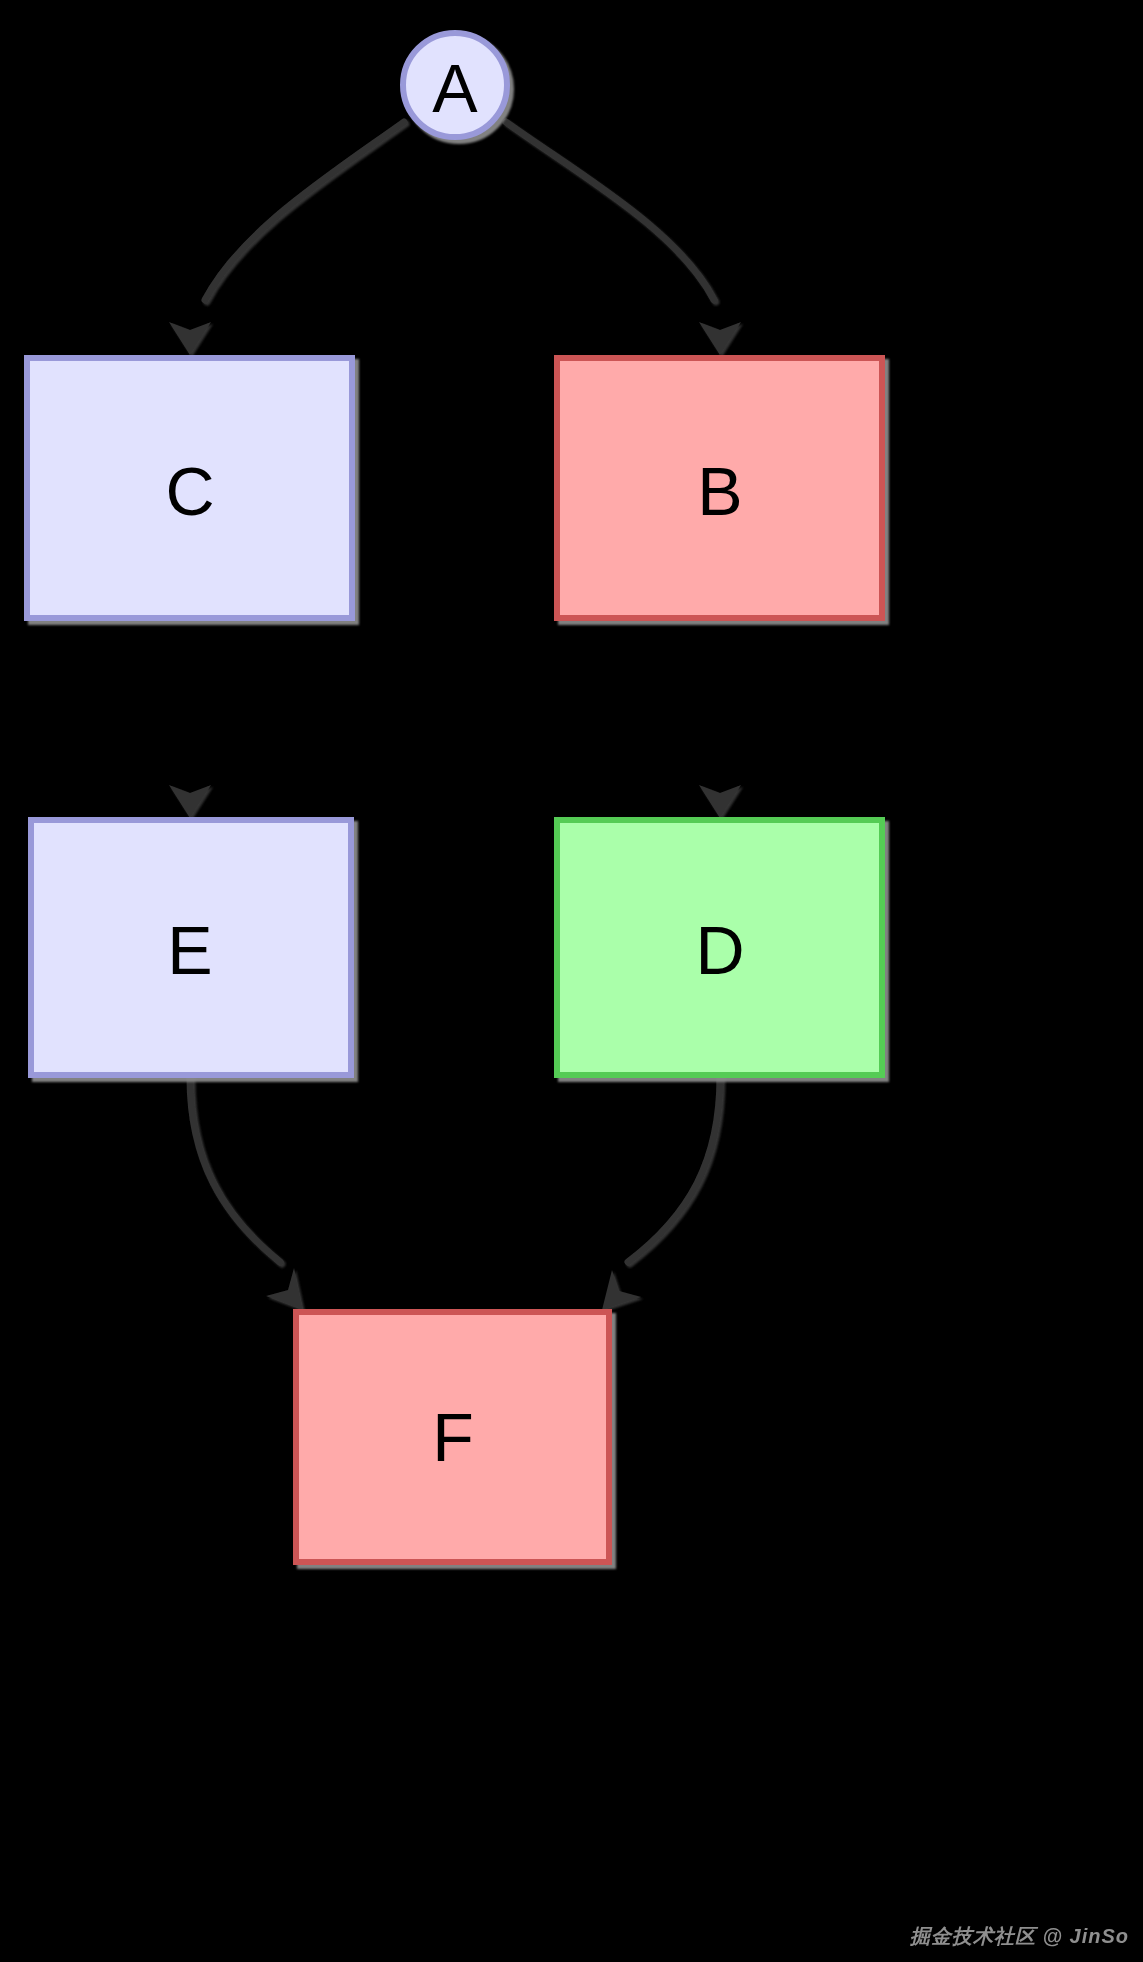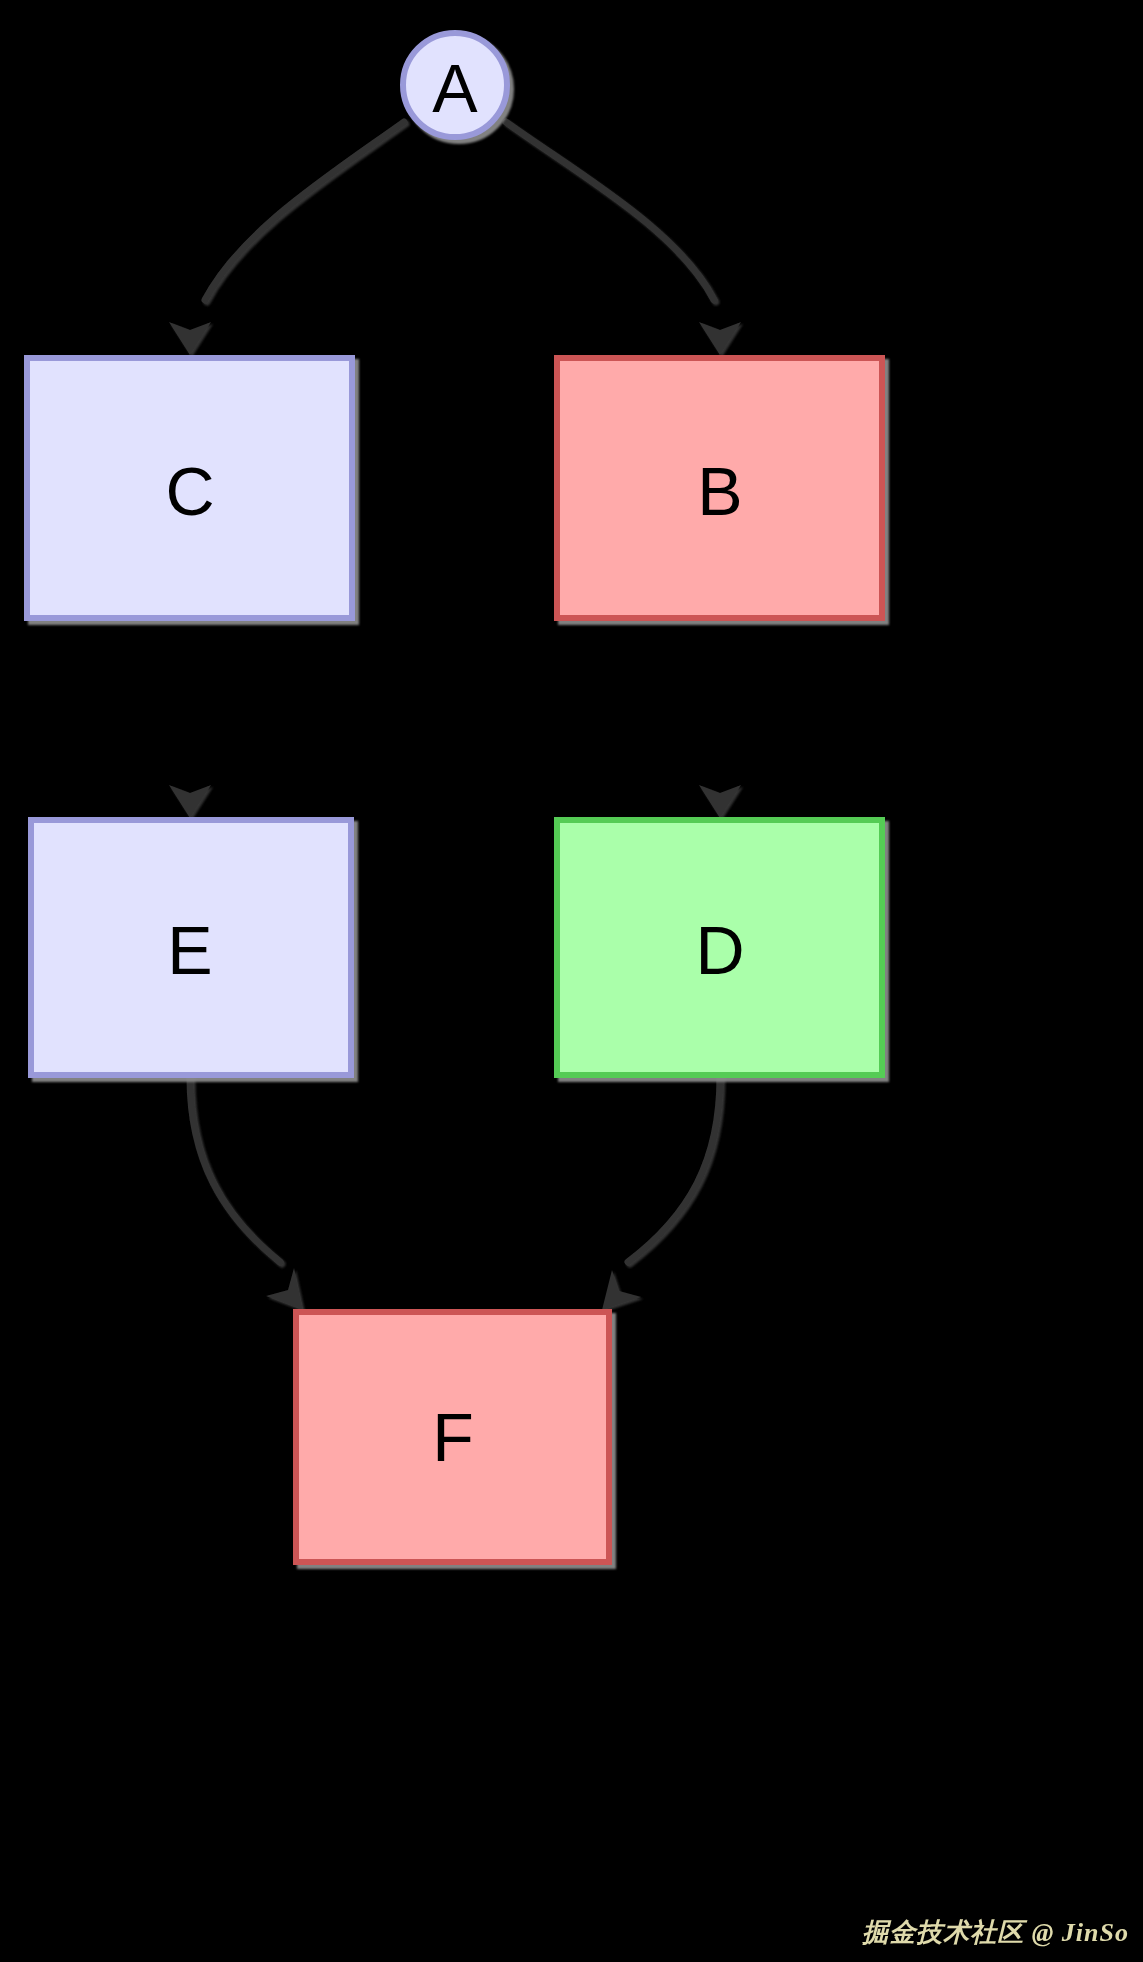--- a/index.html
+++ b/index.html
@@ -43,25 +43,25 @@
     fill: #333333;
     stroke: none;
   }
   .node-shape {
     stroke-width: 6px;
   }
   .watermark {
     position: absolute;
     right: 14px;
     bottom: 12px;
-    font-family: Liberation Serif, serif;
-    font-size: 26px;
+    font-family: Liberation Sans, sans-serif;
+    font-size: 20px;
     font-style: italic;
     font-weight: 700;
-    color: #fef9c3;
+    color: #a3a3a3;
     letter-spacing: 1px;
     text-shadow: 1px 1px 2px rgba(0,0,0,0.9);
     white-space: nowrap;
     opacity: 0.88;
   }
 </style>
 </head>
 <body>
 
 <div id="canvas">

